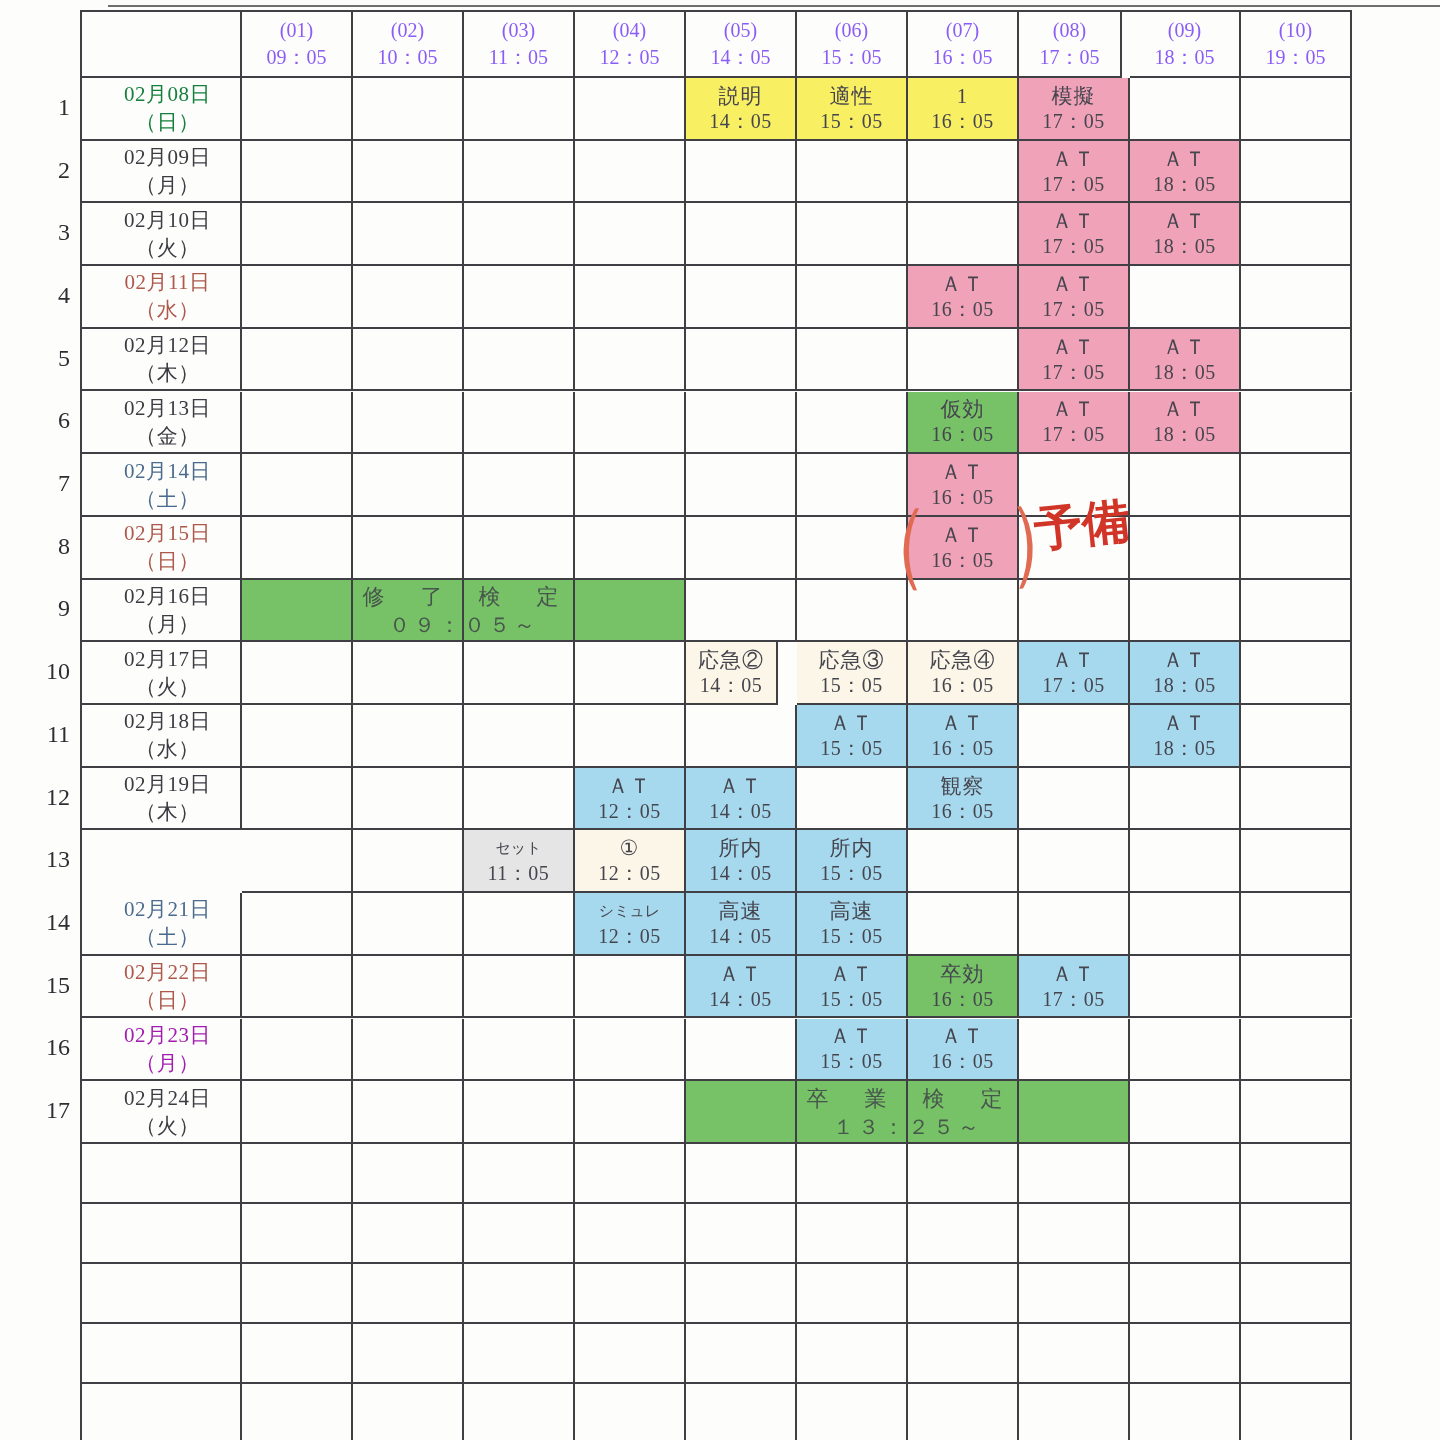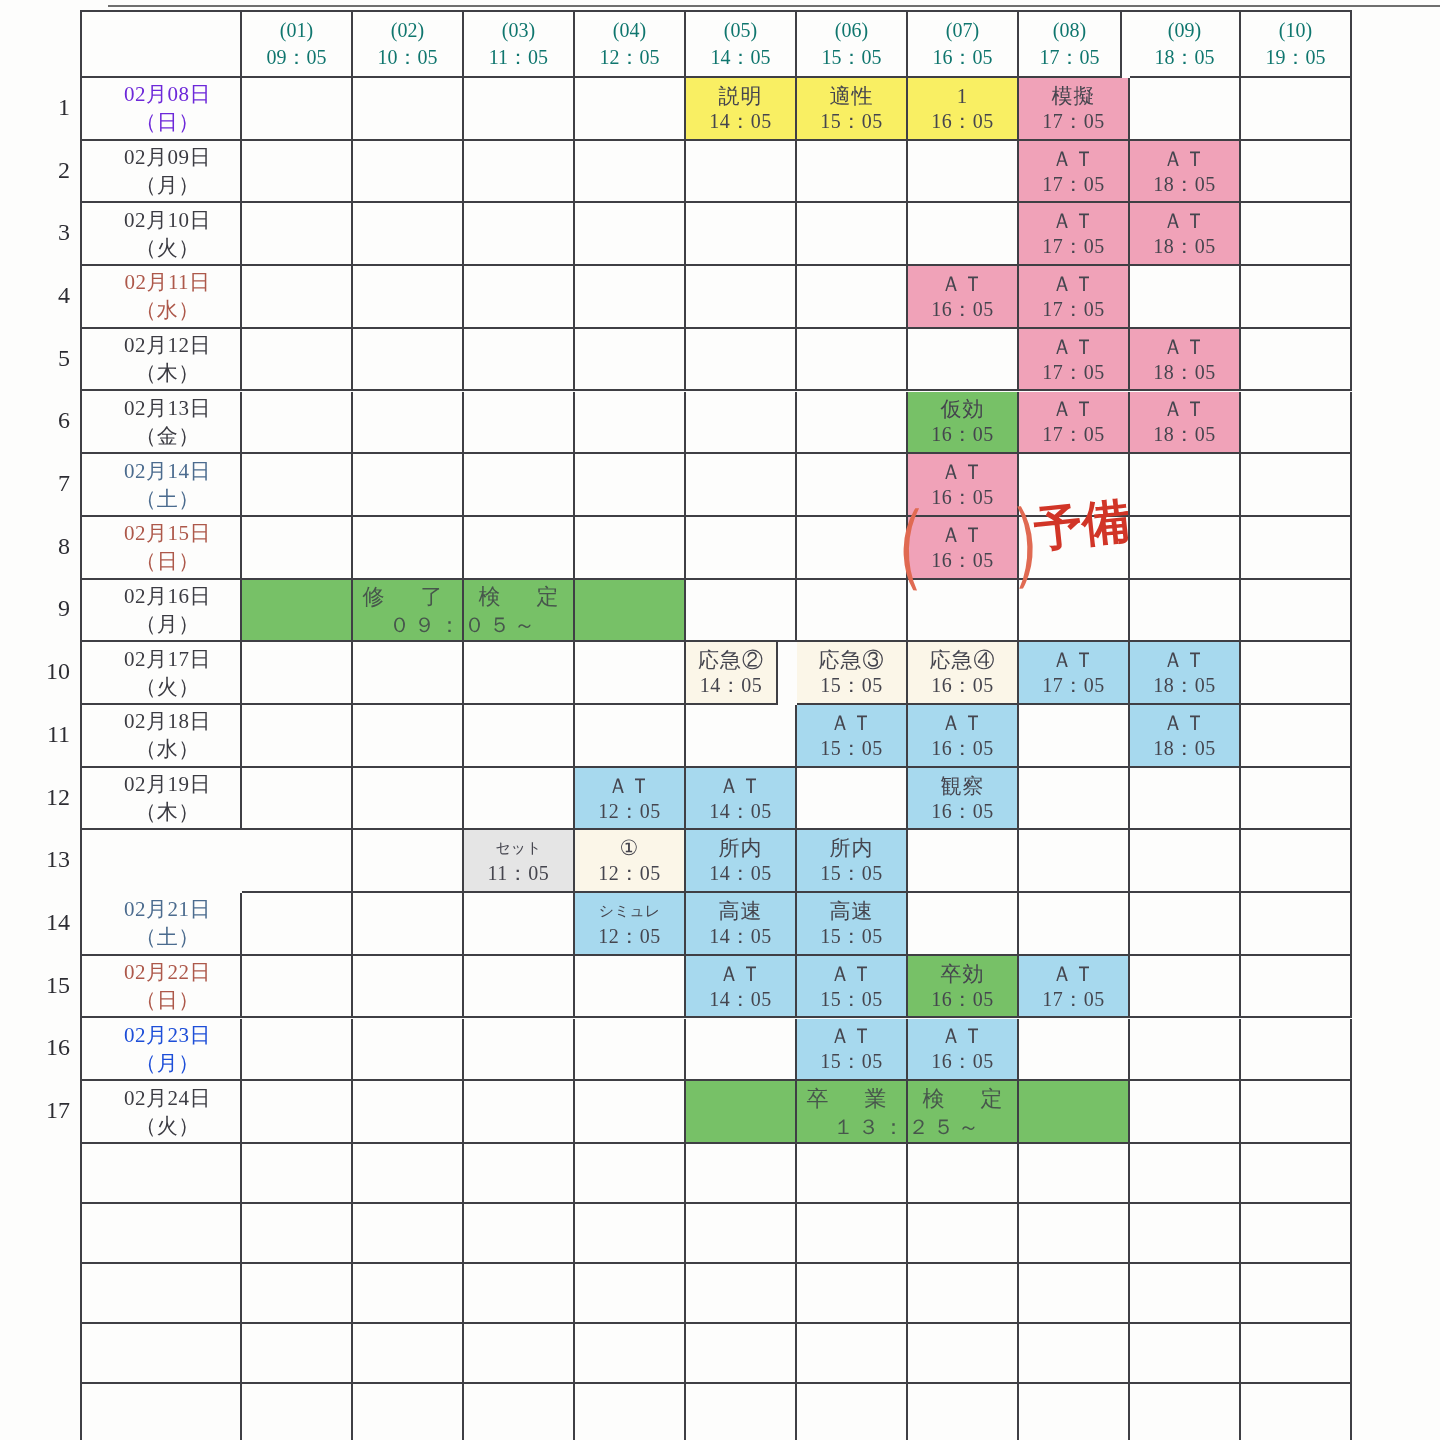--- a/index.html
+++ b/index.html
@@ -20,21 +20,21 @@
   }
   .cell {
     position:absolute; box-sizing:border-box;
     border-right:2px solid var(--line); border-bottom:2px solid var(--line);
     display:flex; flex-direction:column; align-items:center; justify-content:center;
     text-align:center; color:#45454e;
   }
   .cell .lbl { font-size:21px; line-height:26px; letter-spacing:1px; }
   .cell .lbl.small { font-size:15px; letter-spacing:0; }
   .cell .tm  { font-size:20px; line-height:25px; letter-spacing:0.5px; }
-  .hdr .lbl, .hdr .tm { font-size:20px; line-height:27px; color:#0f766e; letter-spacing:0; }
+  .hdr .lbl, .hdr .tm { font-size:20px; line-height:27px; color:#8b5cf6; letter-spacing:0; }
   .datecell {
     align-items:flex-start; padding-left:13px;
     font-size:21px; letter-spacing:0.5px;
   }
   .rownum {
     position:absolute; left:0; width:70px;
     display:flex; align-items:center; justify-content:flex-end;
     font-size:24px; color:#2d2d33;
   }
   .band {
@@ -90,21 +90,21 @@
         <div class="tm">17：05</div>
       </div>
       <div class="cell hdr" style="left: 1048px; top: 0px; width: 111px; height: 66px;">
         <div class="lbl">(09)</div>
         <div class="tm">18：05</div>
       </div>
       <div class="cell hdr" style="left: 1159px; top: 0px; width: 111px; height: 66px;">
         <div class="lbl">(10)</div>
         <div class="tm">19：05</div>
       </div>
-      <div class="cell datecell" style="left: 0px; top: 66px; width: 160px; height: 62.7px; color: #6d28d9;">02月08日（日）</div>
+      <div class="cell datecell" style="left: 0px; top: 66px; width: 160px; height: 62.7px; color: #15803d;">02月08日（日）</div>
       <div class="cell" style="left: 160px; top: 66px; width: 111px; height: 62.7px;"></div>
       <div class="cell" style="left: 271px; top: 66px; width: 111px; height: 62.7px;"></div>
       <div class="cell" style="left: 382px; top: 66px; width: 111px; height: 62.7px;"></div>
       <div class="cell" style="left: 493px; top: 66px; width: 111px; height: 62.7px;"></div>
       <div class="cell" style="left: 604px; top: 66px; width: 111px; height: 62.7px; background: rgb(249, 239, 99);">
         <div class="lbl">説明</div>
         <div class="tm">14：05</div>
       </div>
       <div class="cell" style="left: 715px; top: 66px; width: 111px; height: 62.7px; background: rgb(249, 239, 99);">
         <div class="lbl">適性</div>
@@ -375,21 +375,21 @@
       <div class="cell" style="left: 826px; top: 943.8px; width: 111px; height: 62.7px; background: rgb(119, 193, 103);">
         <div class="lbl">卒効</div>
         <div class="tm">16：05</div>
       </div>
       <div class="cell" style="left: 937px; top: 943.8px; width: 111px; height: 62.7px; background: rgb(167, 217, 238);">
         <div class="lbl">ＡＴ</div>
         <div class="tm">17：05</div>
       </div>
       <div class="cell" style="left: 1048px; top: 943.8px; width: 111px; height: 62.7px;"></div>
       <div class="cell" style="left: 1159px; top: 943.8px; width: 111px; height: 62.7px;"></div>
-      <div class="cell datecell" style="left: 0px; top: 1006.5px; width: 160px; height: 62.7px; color: #1d4ed8;">02月23日（月）</div>
+      <div class="cell datecell" style="left: 0px; top: 1006.5px; width: 160px; height: 62.7px; color: #a21caf;">02月23日（月）</div>
       <div class="cell" style="left: 160px; top: 1006.5px; width: 111px; height: 62.7px;"></div>
       <div class="cell" style="left: 271px; top: 1006.5px; width: 111px; height: 62.7px;"></div>
       <div class="cell" style="left: 382px; top: 1006.5px; width: 111px; height: 62.7px;"></div>
       <div class="cell" style="left: 493px; top: 1006.5px; width: 111px; height: 62.7px;"></div>
       <div class="cell" style="left: 604px; top: 1006.5px; width: 111px; height: 62.7px;"></div>
       <div class="cell" style="left: 715px; top: 1006.5px; width: 111px; height: 62.7px; background: rgb(167, 217, 238);">
         <div class="lbl">ＡＴ</div>
         <div class="tm">15：05</div>
       </div>
       <div class="cell" style="left: 826px; top: 1006.5px; width: 111px; height: 62.7px; background: rgb(167, 217, 238);">

